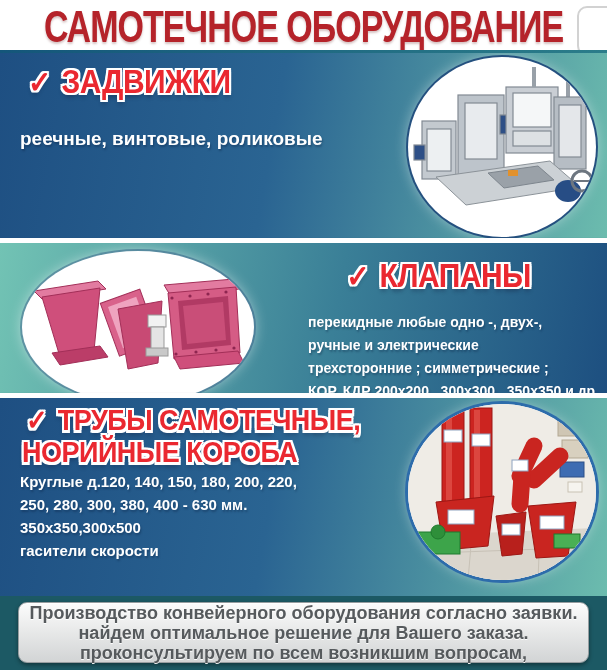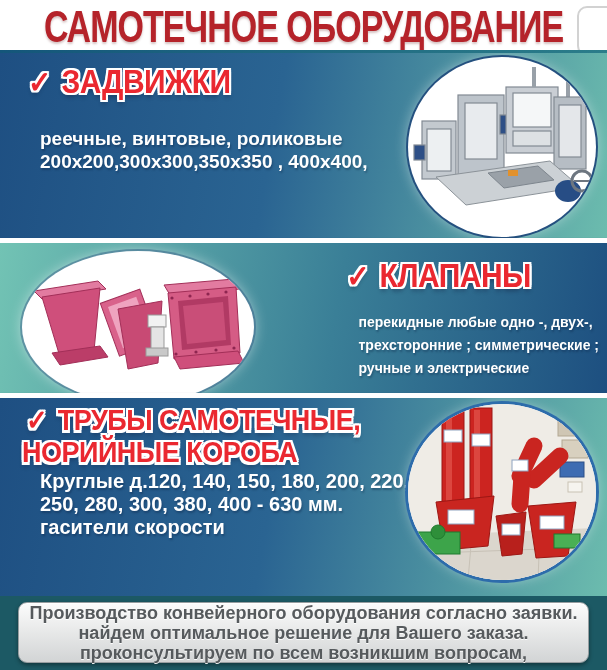--- a/index.html
+++ b/index.html
@@ -27,21 +27,21 @@
   .sec-heading{position:absolute;display:flex;align-items:baseline;gap:10px;white-space:nowrap;
     transform:scaleY(1.1);transform-origin:left top;}
   .check{font-weight:bold;color:#ea2830;
     text-shadow:-2px -2px 0 #fff,2px -2px 0 #fff,-2px 2px 0 #fff,2px 2px 0 #fff,0 -2px 0 #fff,0 2px 0 #fff,-2px 0 0 #fff,2px 0 0 #fff,0 4px 4px rgba(20,30,60,.45);}
   .sec-title{font-weight:bold;color:#ea2830;letter-spacing:-.5px;
     text-shadow:-2px -2px 0 #fff,2px -2px 0 #fff,-2px 2px 0 #fff,2px 2px 0 #fff,0 -2px 0 #fff,0 2px 0 #fff,-2px 0 0 #fff,2px 0 0 #fff,0 4px 4px rgba(20,30,60,.45);}
 
   
   .body-text{position:absolute;color:#fff;font-weight:bold;
     text-shadow:1px 2px 2px rgba(10,30,60,.35);}
-  .body-text div{white-space:nowrap;margin-left:20px;}
+  .body-text div{white-space:nowrap;}
 
   
   .img-circle{position:absolute;background:#fff;border-radius:50%;overflow:hidden;
     box-shadow:0 0 0 2px #24507f,0 0 14px rgba(255,255,255,.5);}
   .img-ellipse{position:absolute;background:#fff;border-radius:50%;overflow:hidden;
     box-shadow:0 0 0 2px rgba(35,80,125,.45),0 0 14px rgba(255,255,255,.55);}
   .img-circle svg,.img-ellipse svg{display:block;width:100%;height:100%;}
 
   
   .footer{position:absolute;left:0;top:596px;width:607px;height:74px;background:#1c5964;}
@@ -64,21 +64,20 @@
   </div>
   <div class="header-rule"></div>
 
   <div class="section sec-blue-teal" style="top:53px;height:185px;">
     <div class="sec-heading" style="left:28px;top:10px;">
       <span class="check" style="font-size:28px;">✓</span>
       <span class="sec-title" style="font-size:30px;">ЗАДВИЖКИ</span>
     </div>
     <div class="body-text" style="left:20px;top:74px;font-size:19px;line-height:23px;">
       <div>реечные, винтовые, роликовые</div>
-      <div>200х200,300х300,350х350 , 400х400,</div>
     </div>
     <div class="img-circle" style="left:408px;top:4px;width:188px;height:180px;">
       <svg viewBox="0 0 188 180">
 
         <g stroke="#828a93" stroke-width="1.2">
           <rect x="14" y="64" width="34" height="58" fill="#c3c9cf"></rect>
           <rect x="19" y="72" width="24" height="42" fill="#edf0f2"></rect>
           <rect x="6" y="88" width="11" height="15" fill="#2e4f86"></rect>
           <rect x="50" y="38" width="46" height="80" fill="#bdc4cb"></rect>
           <rect x="57" y="46" width="32" height="56" fill="#e8ebee"></rect>
@@ -134,37 +133,39 @@
             <circle cx="212" cy="97" r="1.6"></circle>
         </g>
       </svg>
     </div>
     <div class="sec-heading" style="right:76px;top:14px;">
       <span class="check" style="font-size:28px;">✓</span>
       <span class="sec-title" style="font-size:30px;">КЛАПАНЫ</span>
     </div>
     <div class="body-text" style="right:8px;top:68px;font-size:14px;line-height:23px;">
       <div>перекидные любые одно -, двух-,</div>
+      <div>ручные и электрические</div>
       <div>трехсторонние ; симметрические ;</div>
-      <div>ручные и электрические</div>
+      <div>КОР, КДР 200х200 , 300х300 , 350х350 и др.</div>
     </div>
   </div>
   <div class="divider" style="top:393px;"></div>
 
   <div class="section sec-blue-teal" style="top:398px;height:198px;">
     <div class="sec-heading" style="left:26px;top:6px;">
       <span class="check" style="font-size:26px;">✓</span>
       <span class="sec-title" style="font-size:27px;">ТРУБЫ САМОТЕЧНЫЕ,</span>
     </div>
     <div class="sec-heading" style="left:22px;top:38px;">
       <span class="sec-title" style="font-size:27px;">НОРИЙНЫЕ КОРОБА</span>
     </div>
-    <div class="body-text" style="left:20px;top:72px;font-size:20px;line-height:23px;">
+    <div class="body-text" style="left:20px;top:72px;font-size:15px;line-height:23px;">
       <div>Круглые д.120, 140, 150, 180, 200, 220,</div>
       <div>250, 280, 300, 380, 400 - 630 мм.</div>
+      <div>350х350,300х500</div>
       <div>гасители скорости</div>
     </div>
     <div class="img-circle" style="left:408px;top:6px;width:188px;height:176px;box-shadow:0 0 0 3px #2d6cab,0 0 14px rgba(255,255,255,.5);">
       <svg viewBox="0 0 188 176">
 
         <rect x="0" y="0" width="188" height="176" fill="#efece6"></rect>
         <polygon points="0,132 188,124 188,176 0,176" fill="#dbd6cd"></polygon>
         <line x1="0" y1="150" x2="188" y2="143" stroke="#c7c1b6" stroke-width="1"></line>
         <line x1="60" y1="176" x2="64" y2="130" stroke="#c7c1b6" stroke-width="1"></line>
         <line x1="130" y1="176" x2="132" y2="126" stroke="#c7c1b6" stroke-width="1"></line>

